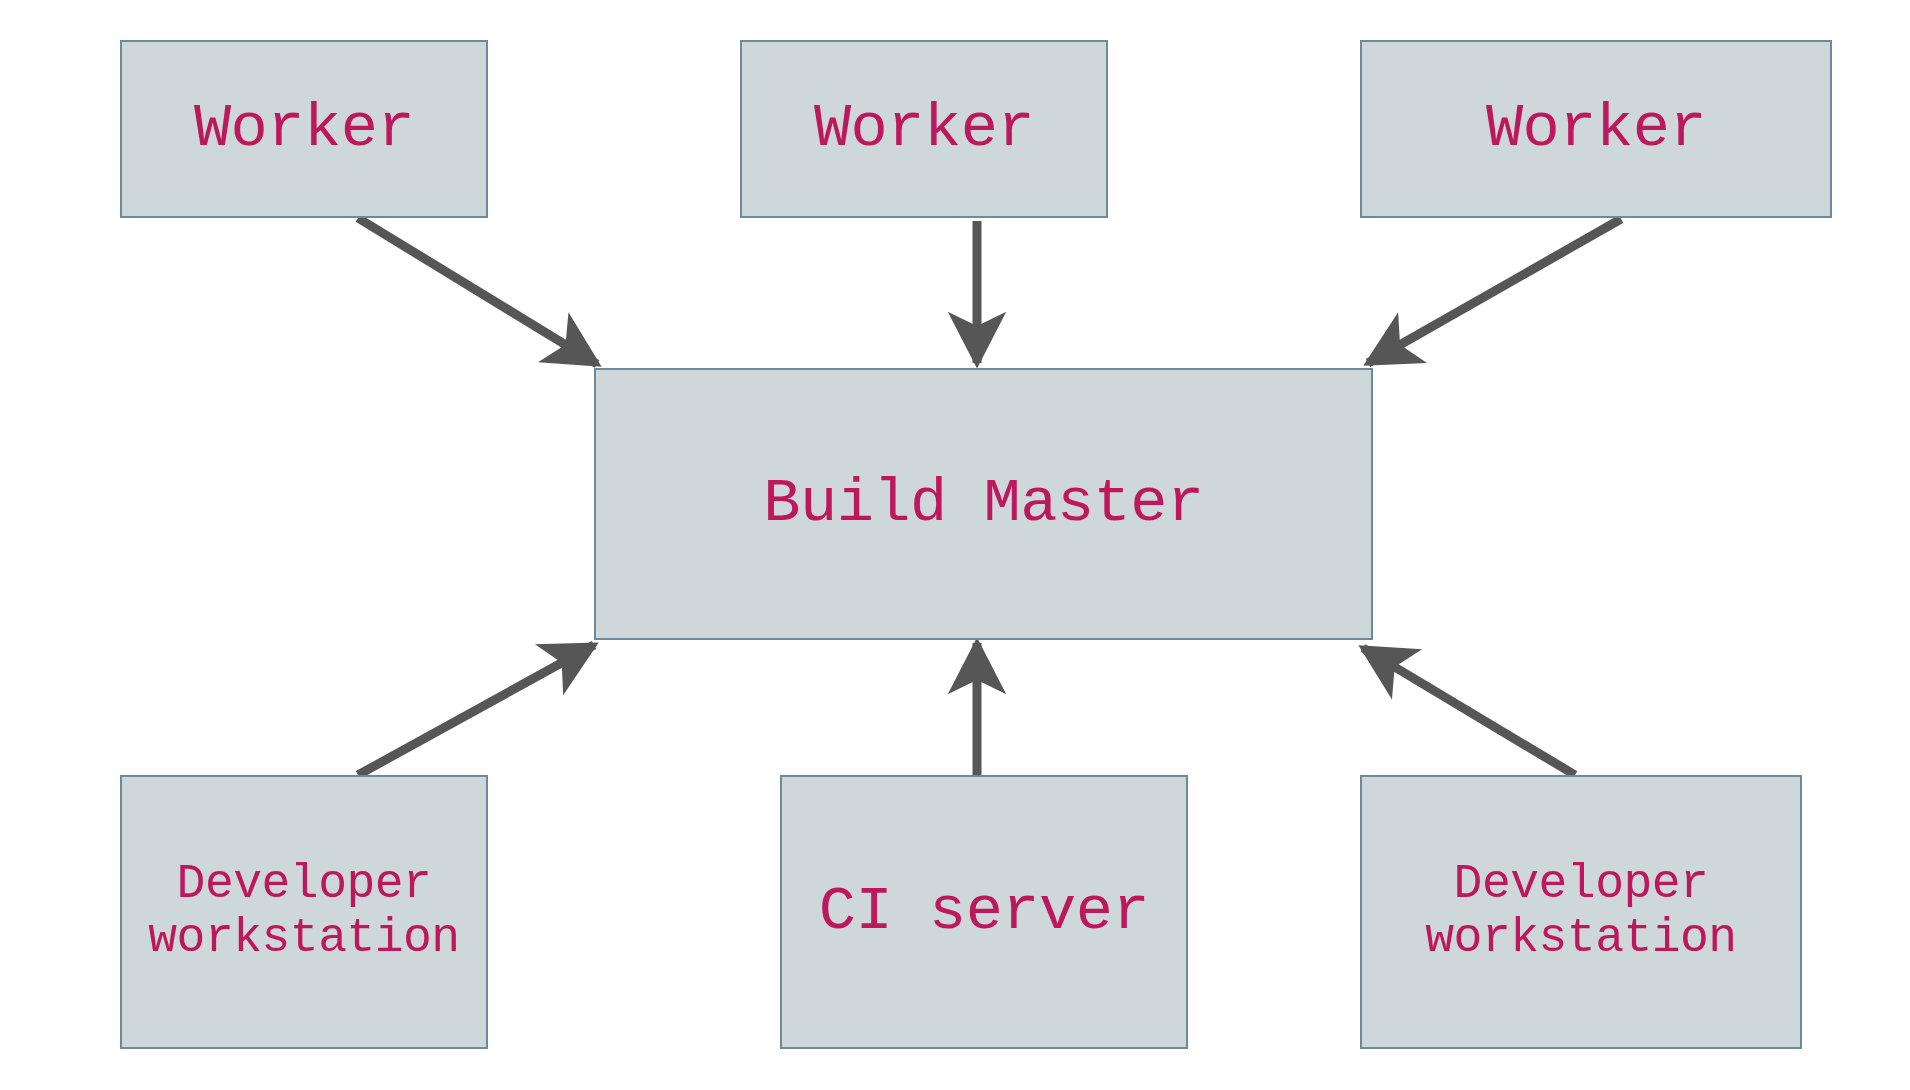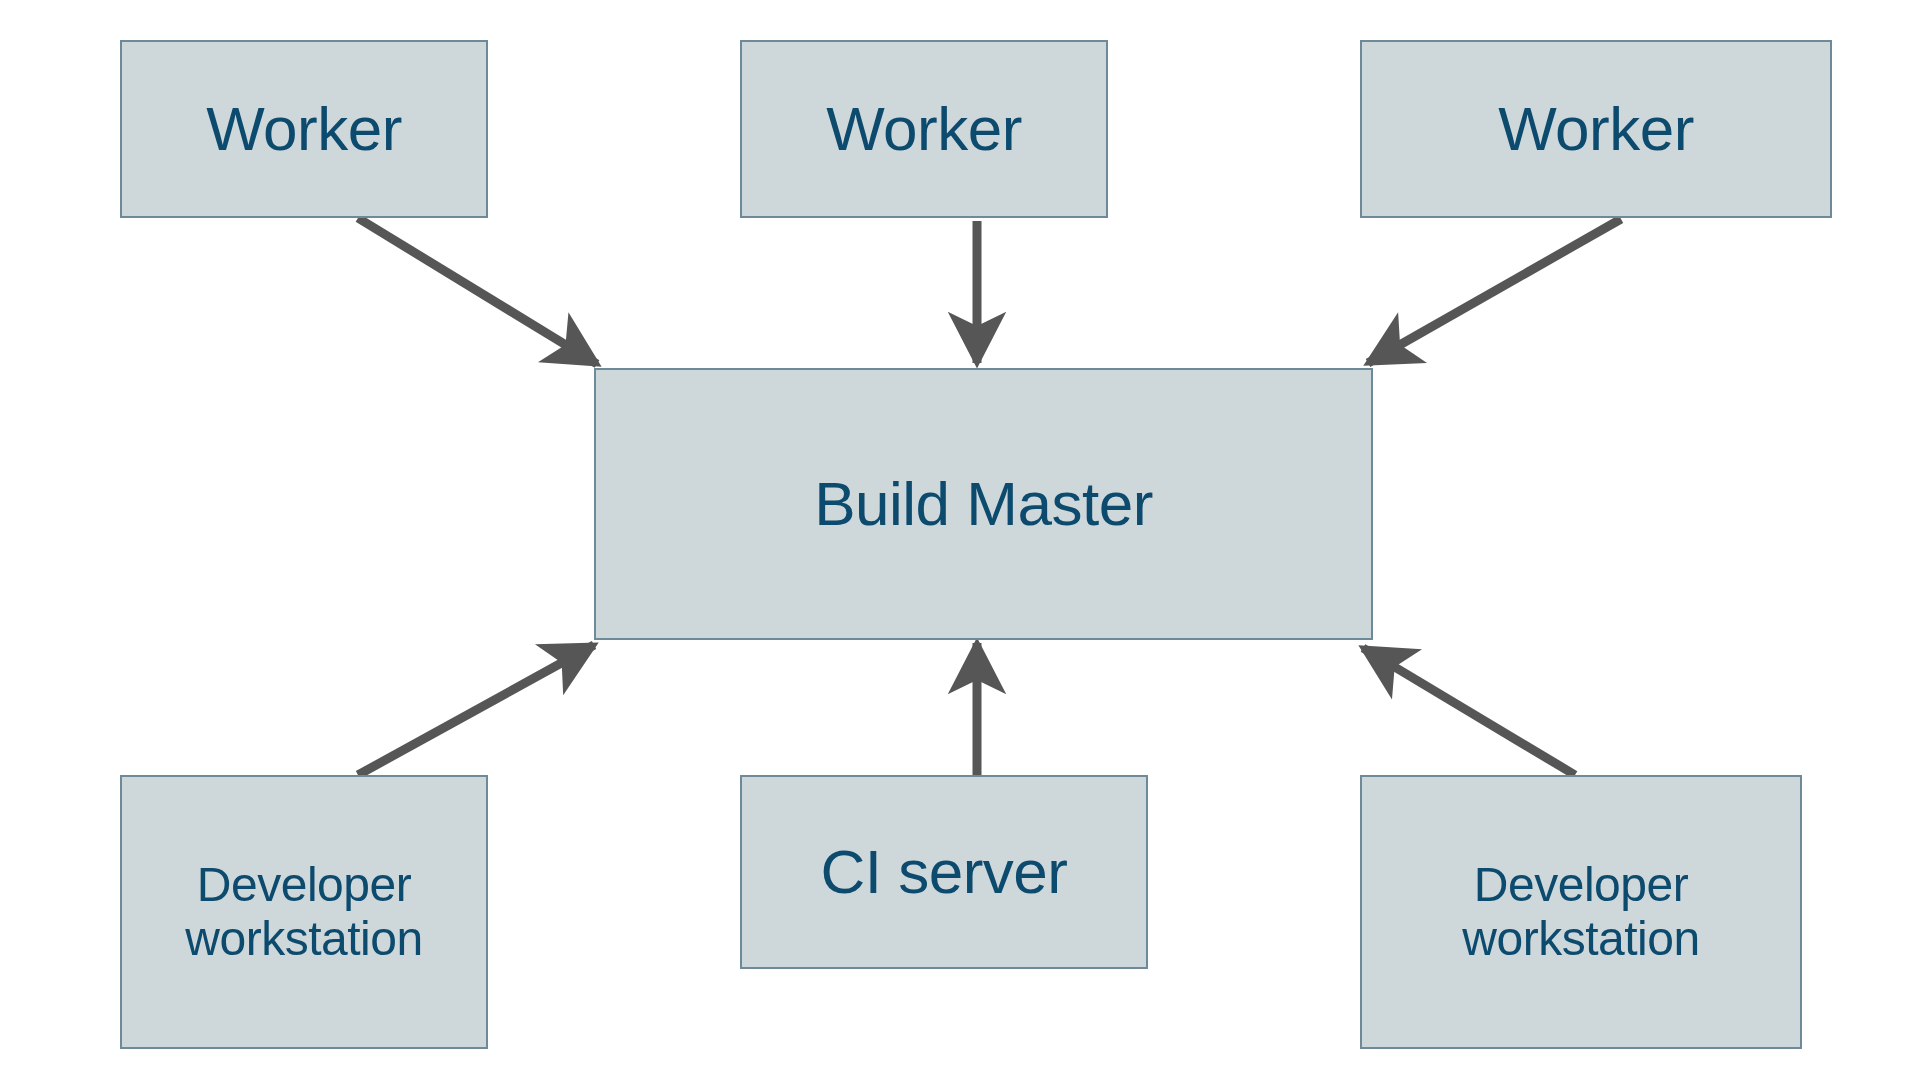--- a/index.html
+++ b/index.html
@@ -31,22 +31,22 @@
     position: absolute;
     box-sizing: border-box;
     background: #ced7da;
     border: 2px solid #6e8a99;
     display: flex;
     align-items: center;
     justify-content: center;
     text-align: center;
   }
   .node-label {
-    color: #0c4a6e;
-    font-family: Liberation Sans, sans-serif;
+    color: #be185d;
+    font-family: Liberation Mono, monospace;
     font-weight: 400;
     line-height: 1.12;
     letter-spacing: -0.5px;
     white-space: pre-line;
     padding: 0 6px;
   }
   .size-lg { font-size: 62px; }
   .size-md { font-size: 48px; }
 </style>
 </head>
@@ -90,21 +90,21 @@
 
   <div class="node-box" id="node-build-master" style="left:594px; top:368px; width:779px; height:272px;">
     <span class="node-label size-lg">Build Master</span>
   </div>
 
   <div class="node-box" id="node-developer-workstation-1" style="left:120px; top:775px; width:368px; height:274px;">
     <span class="node-label size-md">Developer
 workstation</span>
   </div>
 
-  <div class="node-box" id="node-ci-server" style="left:740px; top:775px; width:408px; height:194px;text-align:center;">
+  <div class="node-box" id="node-ci-server" style="left:780px; top:775px; width:408px; height:274px;text-align:center;">
     <span class="node-label size-lg">CI server</span>
   </div>
 
   <div class="node-box" id="node-developer-workstation-2" style="left:1360px; top:775px; width:442px; height:274px;">
     <span class="node-label size-md">Developer
 workstation</span>
   </div>
 
 </div>
 

